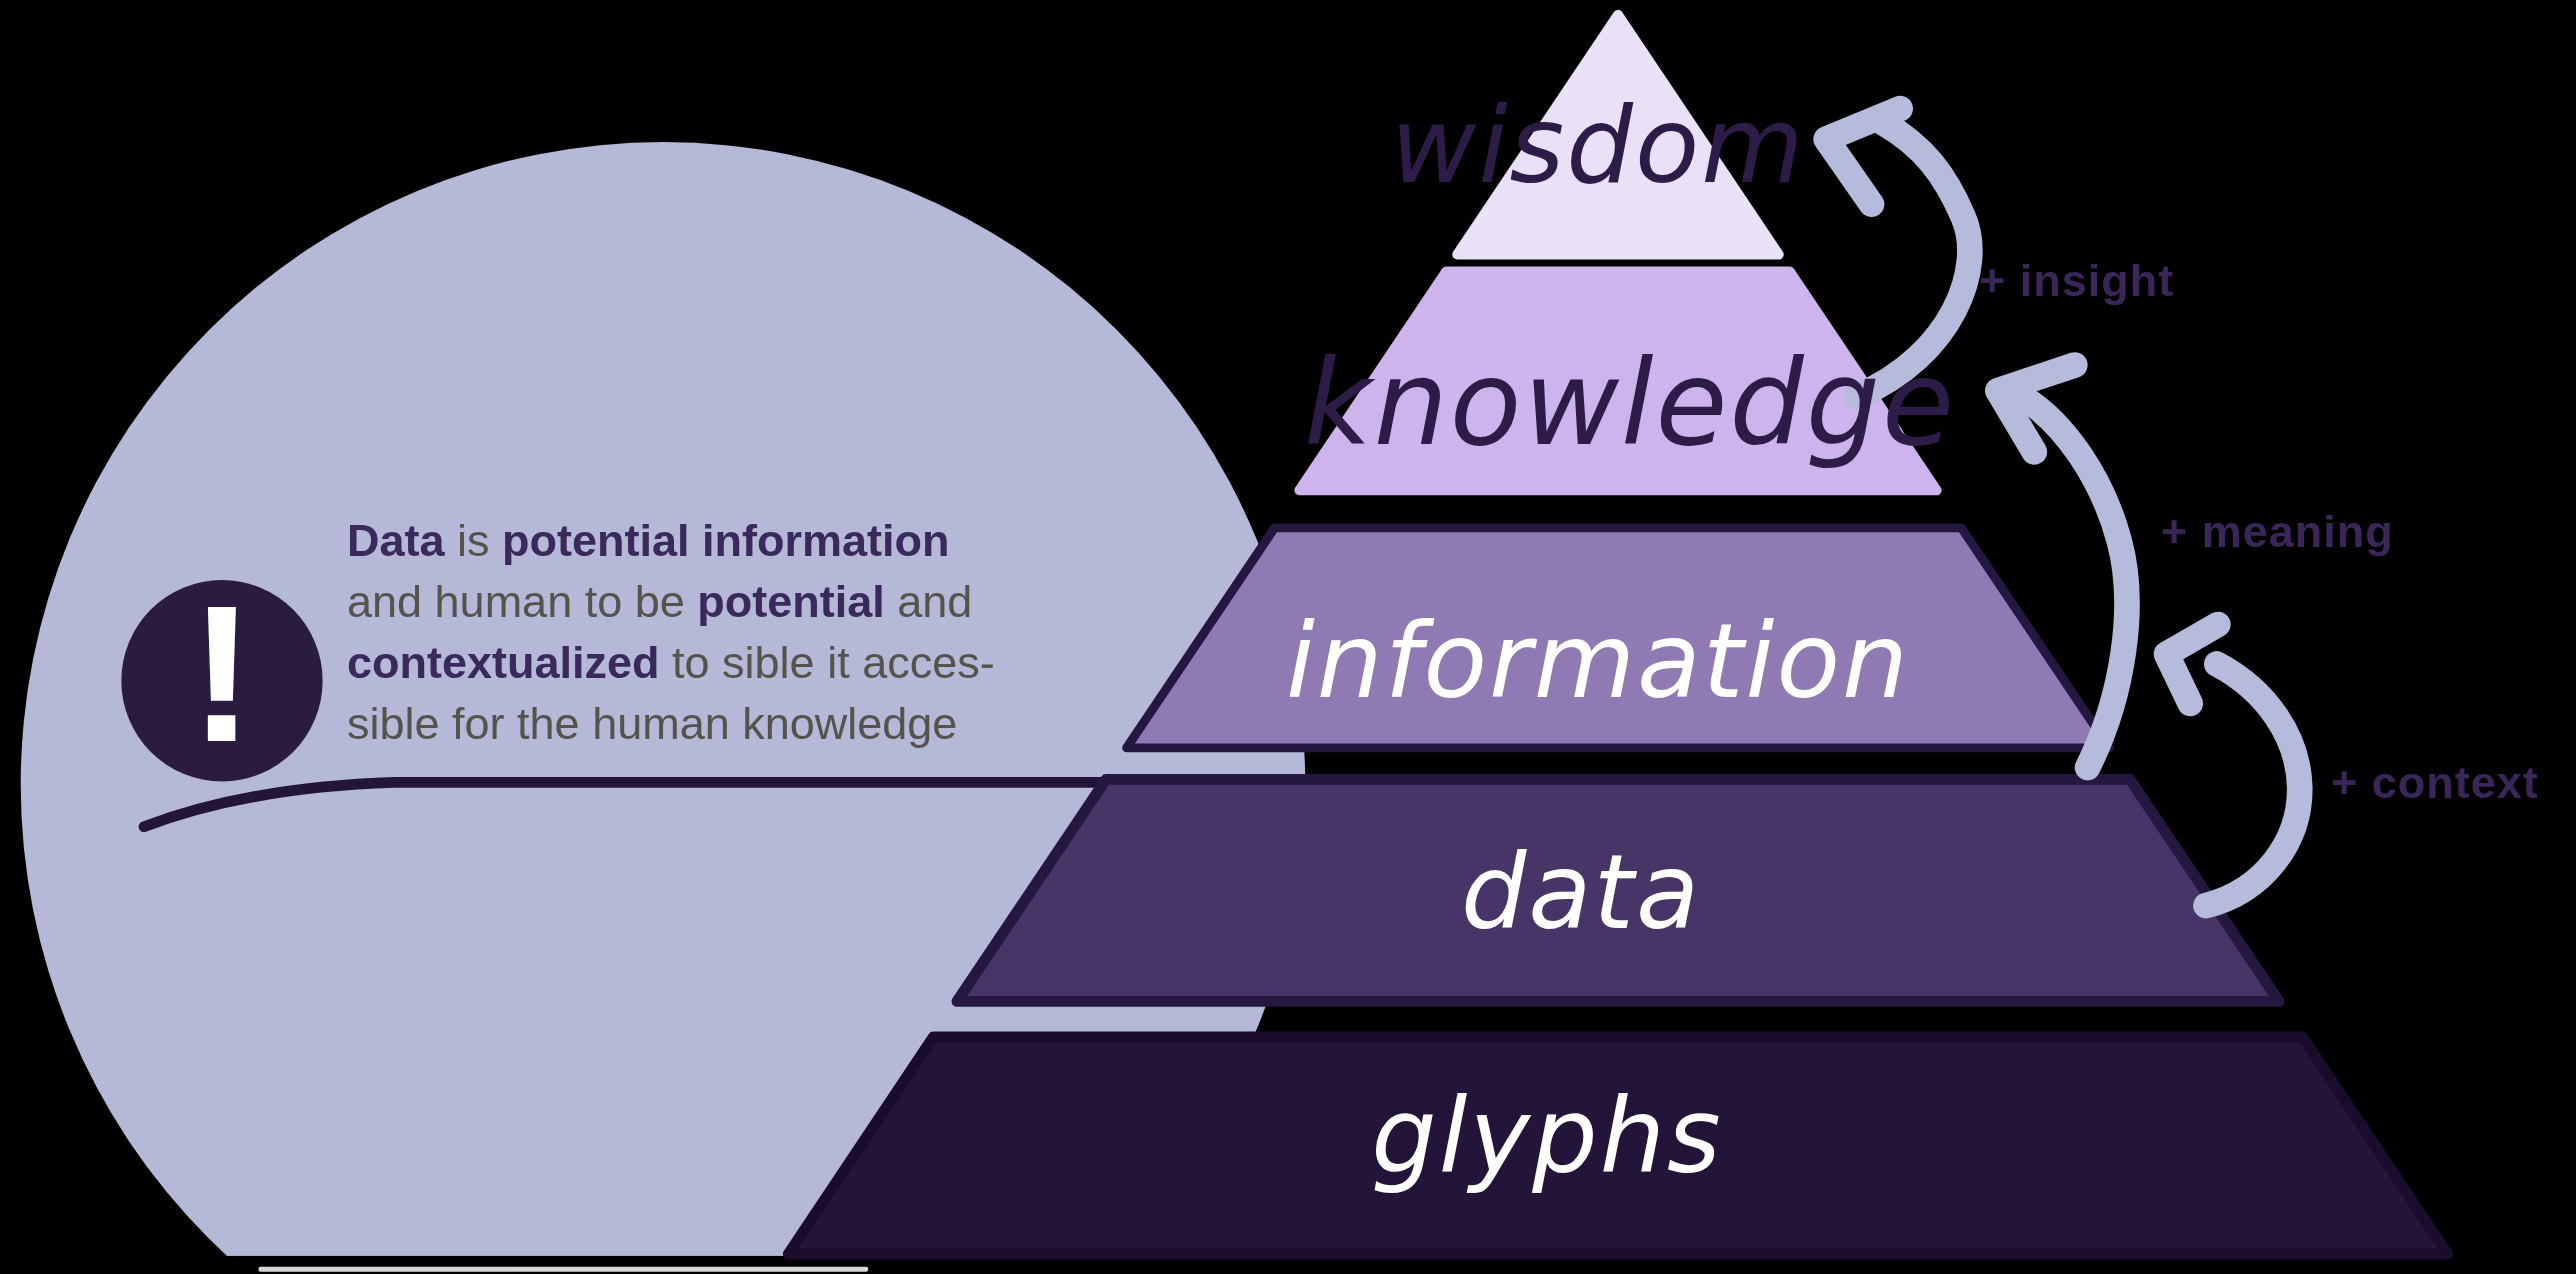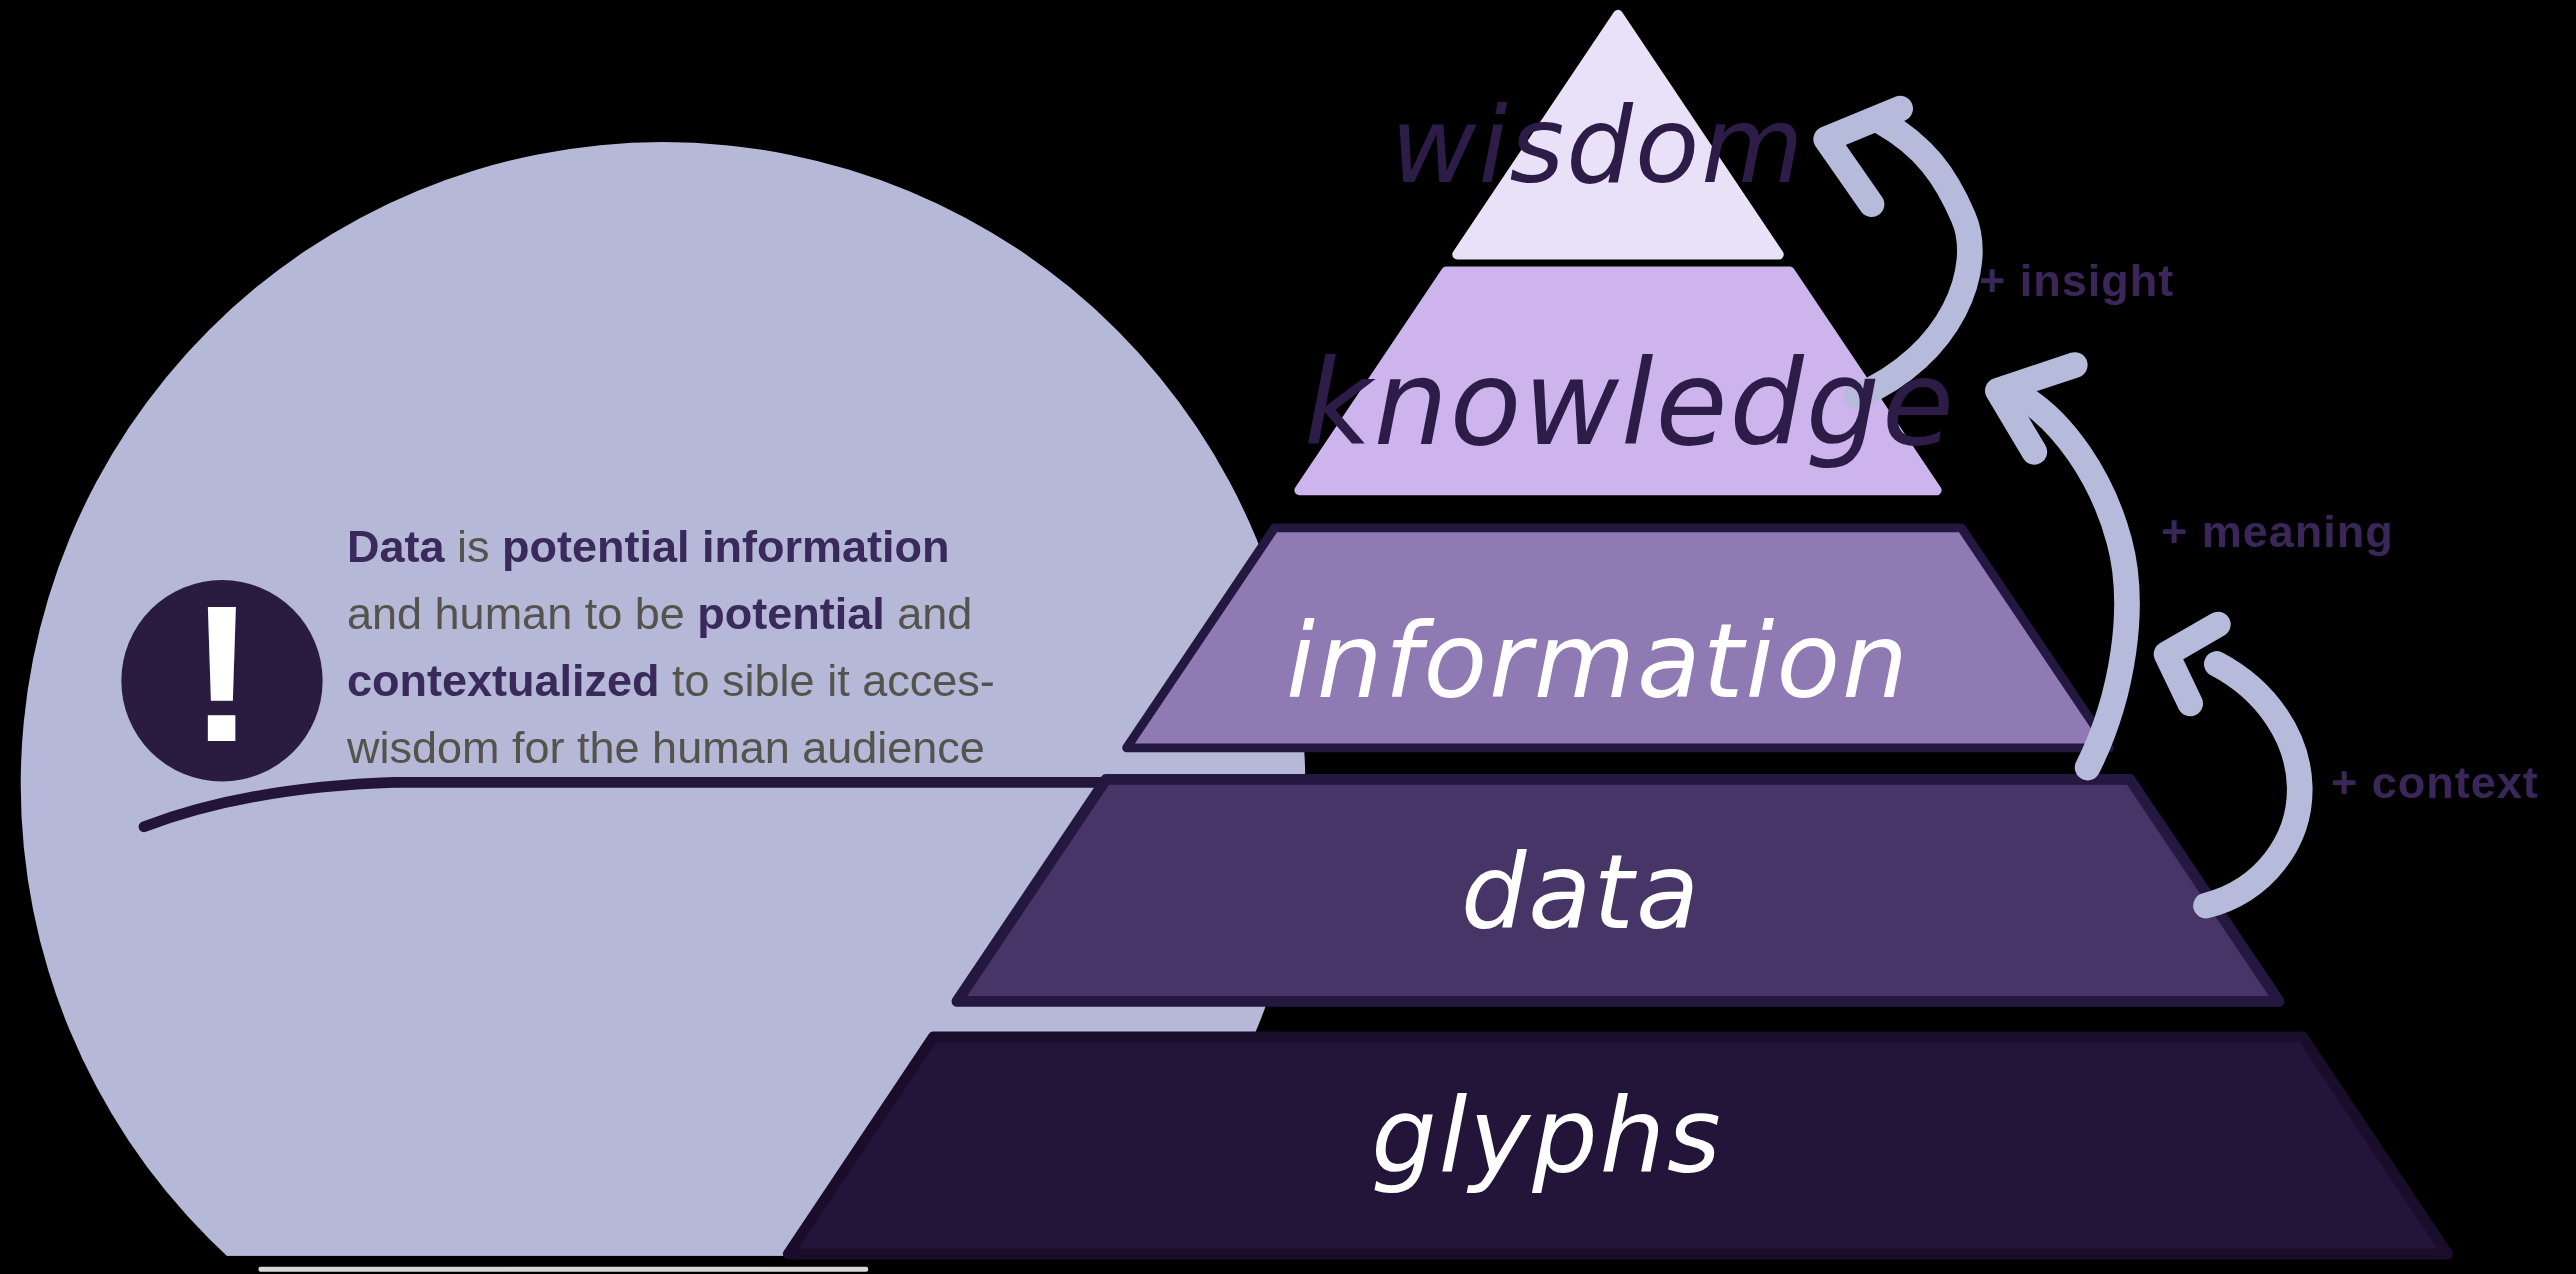--- a/index.html
+++ b/index.html
@@ -72,21 +72,21 @@
 
   .callout-text {
     position: absolute;
     left: 347px;
     top: 510px;
     font-size: 45px;
     line-height: 61px;
     color: var(--c-text_gray);
     letter-spacing: 0;
   }
-  .callout-line { white-space: nowrap; margin-top: 6px; }
+  .callout-line { white-space: nowrap; }
   .seg-bold { font-weight: 700; color: var(--c-text_bold); }
 
   .badge-glyph {
     position: absolute;
     left: 222px;
     top: 681px;
     transform: translate(-50%, -54%);
     font-family: "Liberation Sans", sans-serif;
     font-weight: 700;
     font-size: 195px;
@@ -137,19 +137,19 @@
   <div class="level-label label-light" id="label-glyphs">glyphs</div>
 
   <div class="arrow-label" id="arrow-label-insight">+ insight</div>
   <div class="arrow-label" id="arrow-label-meaning">+ meaning</div>
   <div class="arrow-label" id="arrow-label-context">+ context</div>
 
   <div class="callout-text">
       <div class="callout-line"><span class="seg-bold">Data</span><span> is </span><span class="seg-bold">potential information</span></div>
       <div class="callout-line"><span>and human to be </span><span class="seg-bold">potential</span><span> and</span></div>
       <div class="callout-line"><span class="seg-bold">contextualized</span><span> to sible it acces-</span></div>
-      <div class="callout-line"><span>wisdom for the human audience</span></div>
+      <div class="callout-line"><span>sible for the human knowledge</span></div>
     </div>
 
   <div class="badge-glyph">!</div>
 
 </div>
 
 
 </body></html>

